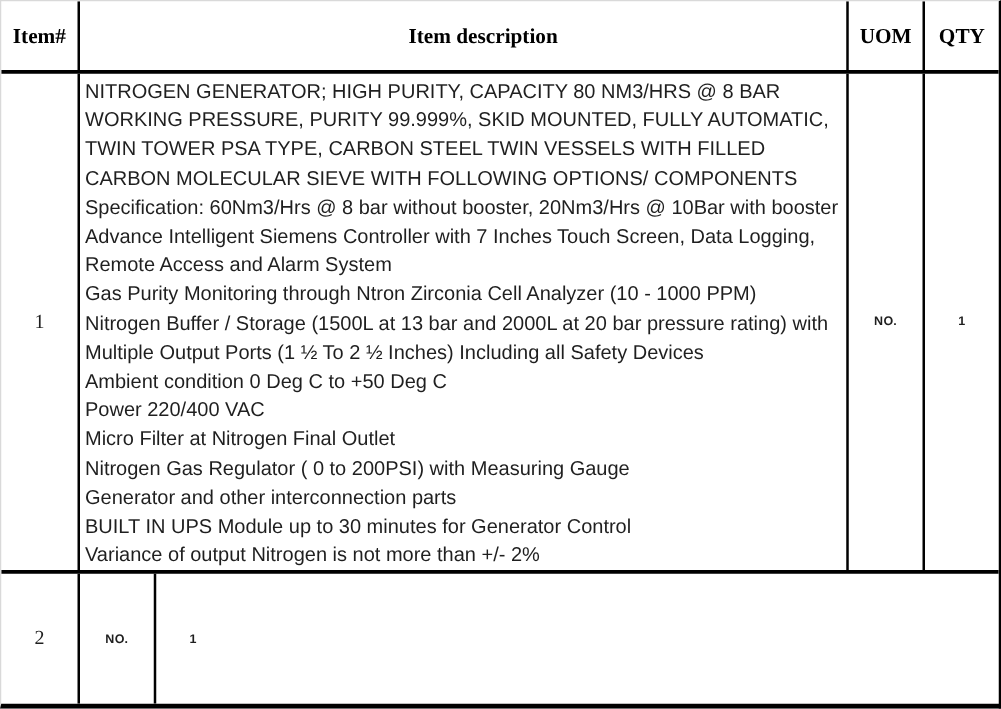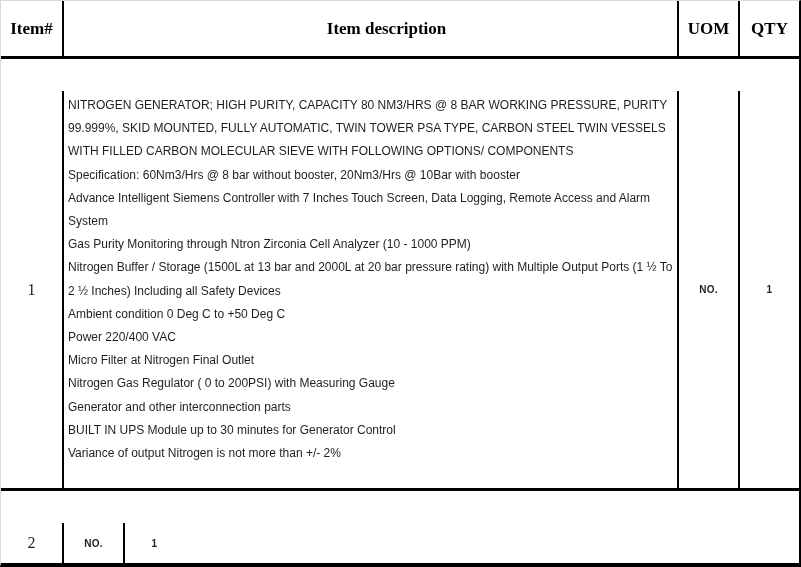--- a/index.html
+++ b/index.html
@@ -14,21 +14,20 @@
     background: #ffffff;
     border-top: 1px solid #d9d9d9;
     border-left: 1px solid #d9d9d9;
     border-right: 2px solid #000000;
     border-bottom: 4px solid #000000;
     display: flex;
     flex-direction: column;
     font-family: "Liberation Sans", sans-serif;
     color: #1f1f1f;
     overflow: hidden;
-    gap: 32px;
   }
   .trow {
     display: flex;
     box-sizing: border-box;
     flex: 0 0 auto;
   }
   .header-row {
     height: 58px;
     border-bottom: 3px solid #000000;
   }
@@ -68,21 +67,21 @@
     color: #1f1f1f;
   }
   .uom-qty {
     font-size: 10px;
     font-weight: 600;
     letter-spacing: 0.2px;
     color: #1f1f1f;
   }
   .desc-cell {
     padding: 3px 2px 0 4px;
-    font-size: 12px;
+    font-size: 16px;
   }
   .body-row-1 .desc-cell { line-height: 23.2px; }
   .body-row-2 .desc-cell { line-height: 20.4px; }
   .para { margin: 0; }
 </style>
 </head>
 <body>
 
 <div class="doc-table">
 

